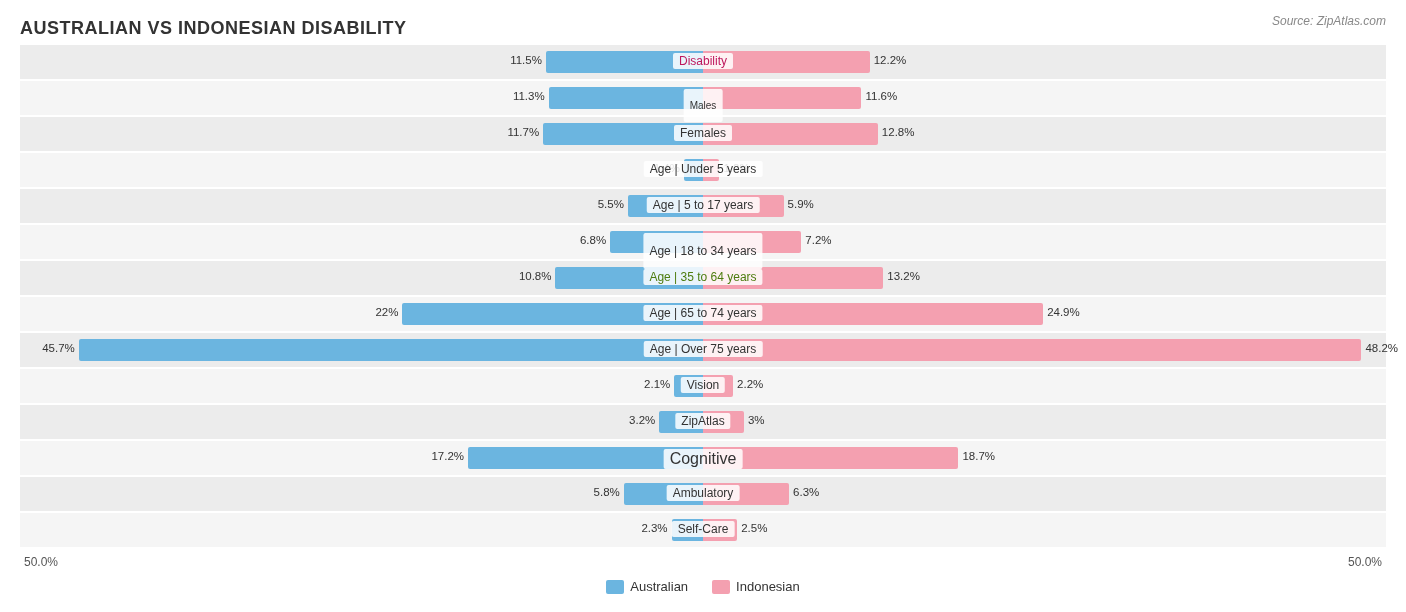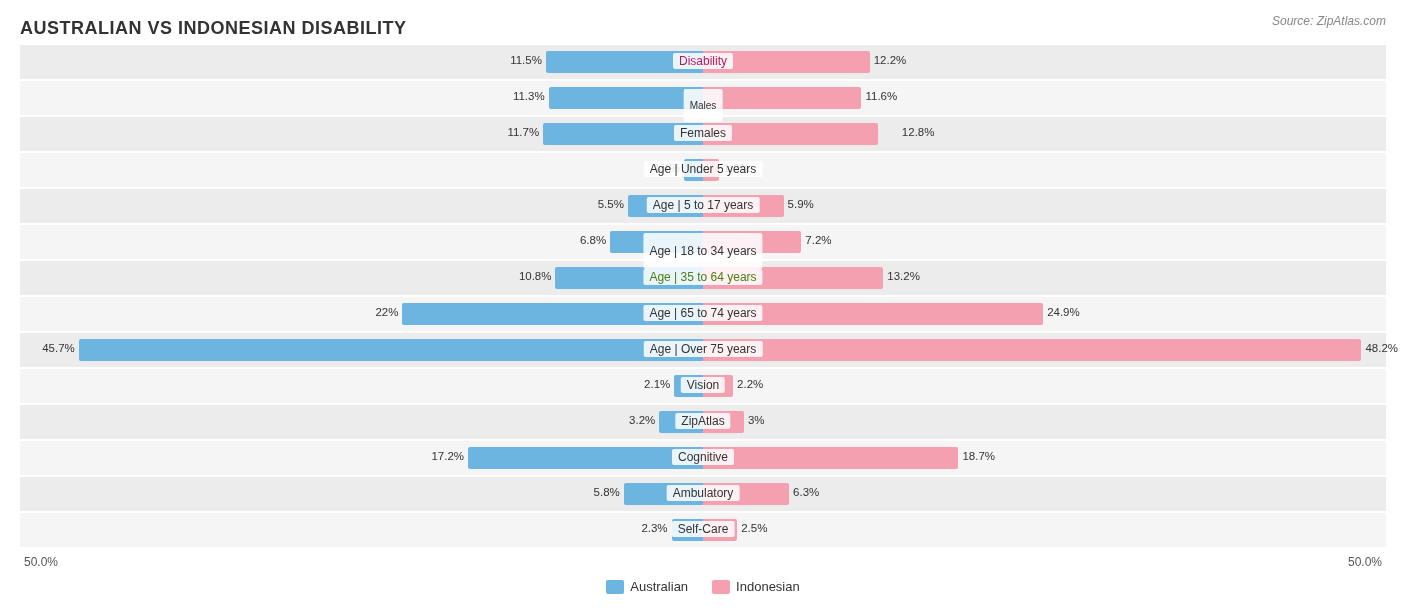--- a/index.html
+++ b/index.html
@@ -117,21 +117,21 @@
           <div style="position: absolute; top: 50%; margin-top: -8px; font-size: 11.5px; color: rgb(51, 51, 51); white-space: nowrap; z-index: 5; right: 61.3%; transform: translateX(-4px);">11.3%</div>
           <div style="position: absolute; top: 50%; margin-top: -8px; font-size: 11.5px; color: rgb(51, 51, 51); white-space: nowrap; z-index: 5; left: 61.6%; transform: translateX(4px);">11.6%</div>
         </div>
       </div>
       <div class="bar-row" style="position: relative; height: 34px; margin-bottom: 2px;">
         <div style="position: relative; width: 100%; height: 100%;">
           <div style="position: absolute; height: 22px; top: 6px; background: rgb(107, 181, 224); border-radius: 2px 0px 0px 2px; right: 50%; width: 11.7%;"></div>
           <div style="position: absolute; height: 22px; top: 6px; background: rgb(244, 160, 176); border-radius: 0px 2px 2px 0px; left: 50%; width: 12.8%;"></div>
           <div style="position: absolute; left: 50%; transform: translateX(-50%); top: 50%; margin-top: -9px; font-size: 12px; color: rgb(51, 51, 51); white-space: nowrap; z-index: 10; background: rgba(255, 255, 255, 0.85); padding: 1px 6px; border-radius: 2px;">Females</div>
           <div style="position: absolute; top: 50%; margin-top: -8px; font-size: 11.5px; color: rgb(51, 51, 51); white-space: nowrap; z-index: 5; right: 61.7%; transform: translateX(-4px);">11.7%</div>
-          <div style="position: absolute; top: 50%; margin-top: -8px; font-size: 11.5px; color: rgb(51, 51, 51); white-space: nowrap; z-index: 5; left: 62.8%; transform: translateX(4px); margin-left: 20px;">12.8%</div>
+          <div style="position: absolute; top: 50%; margin-top: -8px; font-size: 11.5px; color: rgb(51, 51, 51); white-space: nowrap; z-index: 5; left: 62.8%; transform: translateX(4px);">12.8%</div>
         </div>
       </div>
       <div class="bar-row" style="position: relative; height: 34px; margin-bottom: 2px;">
         <div style="position: relative; width: 100%; height: 100%;">
           <div style="position: absolute; height: 22px; top: 6px; background: rgb(107, 181, 224); border-radius: 2px 0px 0px 2px; right: 50%; width: 1.4%;"></div>
           <div style="position: absolute; height: 22px; top: 6px; background: rgb(244, 160, 176); border-radius: 0px 2px 2px 0px; left: 50%; width: 1.2%;"></div>
           <div style="position: absolute; left: 50%; transform: translateX(-50%); top: 50%; margin-top: -9px; font-size: 12px; color: rgb(51, 51, 51); white-space: nowrap; z-index: 10; background: rgba(255, 255, 255, 0.85); padding: 1px 6px; border-radius: 2px;">Age | Under 5 years</div>
           <div style="position: absolute; top: 50%; margin-top: -8px; font-size: 11.5px; color: rgb(51, 51, 51); white-space: nowrap; z-index: 5; right: 51.4%; transform: translateX(-4px);">1.4%</div>
           <div style="position: absolute; top: 50%; margin-top: -8px; font-size: 11.5px; color: rgb(51, 51, 51); white-space: nowrap; z-index: 5; left: 51.2%; transform: translateX(4px);">1.2%</div>
         </div>
@@ -196,21 +196,21 @@
           <div style="position: absolute; height: 22px; top: 6px; background: rgb(244, 160, 176); border-radius: 0px 2px 2px 0px; left: 50%; width: 3%;"></div>
           <div style="position: absolute; left: 50%; transform: translateX(-50%); top: 50%; margin-top: -9px; font-size: 12px; color: rgb(51, 51, 51); white-space: nowrap; z-index: 10; background: rgba(255, 255, 255, 0.85); padding: 1px 6px; border-radius: 2px;">ZipAtlas</div>
           <div style="position: absolute; top: 50%; margin-top: -8px; font-size: 11.5px; color: rgb(51, 51, 51); white-space: nowrap; z-index: 5; right: 53.2%; transform: translateX(-4px);">3.2%</div>
           <div style="position: absolute; top: 50%; margin-top: -8px; font-size: 11.5px; color: rgb(51, 51, 51); white-space: nowrap; z-index: 5; left: 53%; transform: translateX(4px);">3%</div>
         </div>
       </div>
       <div class="bar-row" style="position: relative; height: 34px; margin-bottom: 2px;">
         <div style="position: relative; width: 100%; height: 100%;">
           <div style="position: absolute; height: 22px; top: 6px; background: rgb(107, 181, 224); border-radius: 2px 0px 0px 2px; right: 50%; width: 17.2%;"></div>
           <div style="position: absolute; height: 22px; top: 6px; background: rgb(244, 160, 176); border-radius: 0px 2px 2px 0px; left: 50%; width: 18.7%;"></div>
-          <div style="position: absolute; left: 50%; transform: translateX(-50%); top: 50%; margin-top: -9px; font-size: 12px; color: rgb(51, 51, 51); white-space: nowrap; z-index: 10; background: rgba(255, 255, 255, 0.85); padding: 1px 6px; border-radius: 2px;">Cognitive</div>
+          <div style="position: absolute; left: 50%; transform: translateX(-50%); top: 50%; margin-top: -9px; font-size: 16px; color: rgb(51, 51, 51); white-space: nowrap; z-index: 10; background: rgba(255, 255, 255, 0.85); padding: 1px 6px; border-radius: 2px;">Cognitive</div>
           <div style="position: absolute; top: 50%; margin-top: -8px; font-size: 11.5px; color: rgb(51, 51, 51); white-space: nowrap; z-index: 5; right: 67.2%; transform: translateX(-4px);">17.2%</div>
           <div style="position: absolute; top: 50%; margin-top: -8px; font-size: 11.5px; color: rgb(51, 51, 51); white-space: nowrap; z-index: 5; left: 68.7%; transform: translateX(4px);">18.7%</div>
         </div>
       </div>
       <div class="bar-row" style="position: relative; height: 34px; margin-bottom: 2px;">
         <div style="position: relative; width: 100%; height: 100%;">
           <div style="position: absolute; height: 22px; top: 6px; background: rgb(107, 181, 224); border-radius: 2px 0px 0px 2px; right: 50%; width: 5.8%;"></div>
           <div style="position: absolute; height: 22px; top: 6px; background: rgb(244, 160, 176); border-radius: 0px 2px 2px 0px; left: 50%; width: 6.3%;"></div>
           <div style="position: absolute; left: 50%; transform: translateX(-50%); top: 50%; margin-top: -9px; font-size: 12px; color: rgb(51, 51, 51); white-space: nowrap; z-index: 10; background: rgba(255, 255, 255, 0.85); padding: 1px 6px; border-radius: 2px;">Ambulatory</div>
           <div style="position: absolute; top: 50%; margin-top: -8px; font-size: 11.5px; color: rgb(51, 51, 51); white-space: nowrap; z-index: 5; right: 55.8%; transform: translateX(-4px);">5.8%</div>

